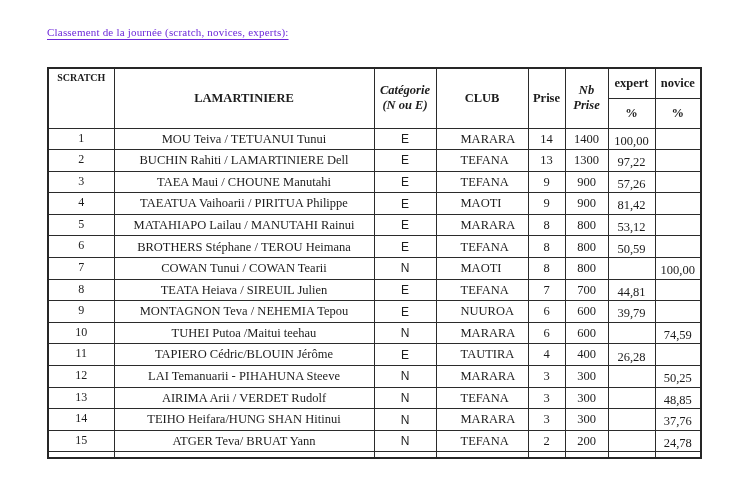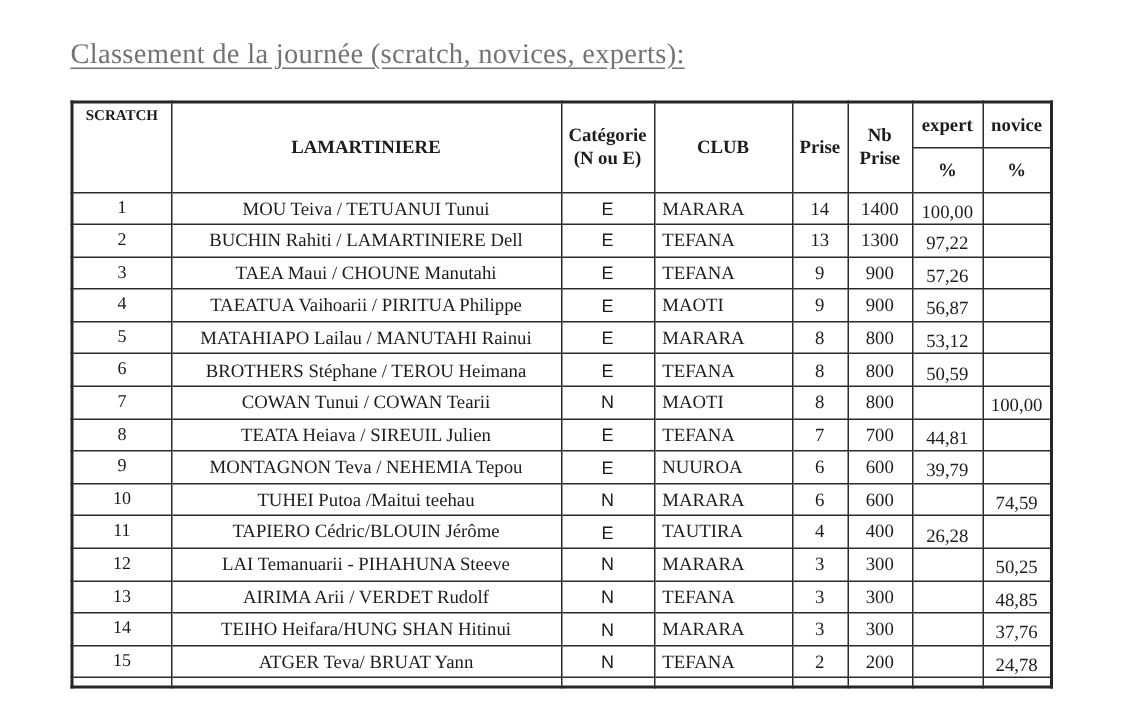--- a/index.html
+++ b/index.html
@@ -3,23 +3,23 @@
 <meta charset="utf-8">
 <style>
   * { margin: 0; padding: 0; box-sizing: border-box; }
   html, body { width: 748px; height: 485px; background: #ffffff; overflow: hidden; }
   body { font-family: "Liberation Serif", serif; color: #1c1c1c; position: relative; }
 
   .doc-title {
     position: absolute;
     left: 47px;
     top: 26px;
-    font-size: 19px;
+    font-size: 11px;
     letter-spacing: 0.2px;
-    color: #737373;
+    color: #6d28d9;
     text-decoration: underline;
     text-underline-offset: 3px;
   }
 
   table.ranking {
     position: absolute;
     left: 47px;
     top: 67px;
     width: 653px;
     border-collapse: collapse;
@@ -39,32 +39,32 @@
     text-align: center;
     vertical-align: middle;
     line-height: 1.15;
     height: 30px;
   }
   thead th.h-scratch {
     font-size: 10px;
     vertical-align: top;
     padding-top: 3px;
   }
-  thead th.h-two-line { line-height: 1.2; }
+  thead th.h-two-line { line-height: 1.2; font-style: italic; }
 
   
   tbody.rows td {
     height: 21.6px;
     font-size: 12.5px;
     text-align: center;
     vertical-align: middle;
     line-height: 1;
   }
   tbody.rows td.c-rank { font-size: 12px; vertical-align: top; padding-top: 3px; }
-  tbody.rows td.c-club { text-align: left; padding-left: 5px; }
+  tbody.rows td.c-club { text-align: left; padding-left: 24px; }
   tbody.rows td.c-cat  { font-family: "Liberation Sans", sans-serif; font-size: 12px; }
   tbody.rows td.c-pct  { vertical-align: bottom; padding-bottom: 2px; font-family: Liberation Serif, serif; }
 
   
   tbody.sliver td { height: 6px; }
 </style>
 </head>
 <body>
 
 <div class="doc-title">Classement de la journée (scratch, novices, experts):</div>
@@ -133,21 +133,21 @@
     <td class="c-pct">57,26</td>
     <td class="c-pct"></td>
   </tr>
       <tr>
     <td class="c-rank">4</td>
     <td class="c-comp">TAEATUA Vaihoarii / PIRITUA Philippe</td>
     <td class="c-cat">E</td>
     <td class="c-club">MAOTI</td>
     <td class="c-num">9</td>
     <td class="c-num">900</td>
-    <td class="c-pct">56,87</td>
+    <td class="c-pct">81,42</td>
     <td class="c-pct"></td>
   </tr>
       <tr>
     <td class="c-rank">5</td>
     <td class="c-comp">MATAHIAPO Lailau / MANUTAHI Rainui</td>
     <td class="c-cat">E</td>
     <td class="c-club">MARARA</td>
     <td class="c-num">8</td>
     <td class="c-num">800</td>
     <td class="c-pct">53,12</td>

